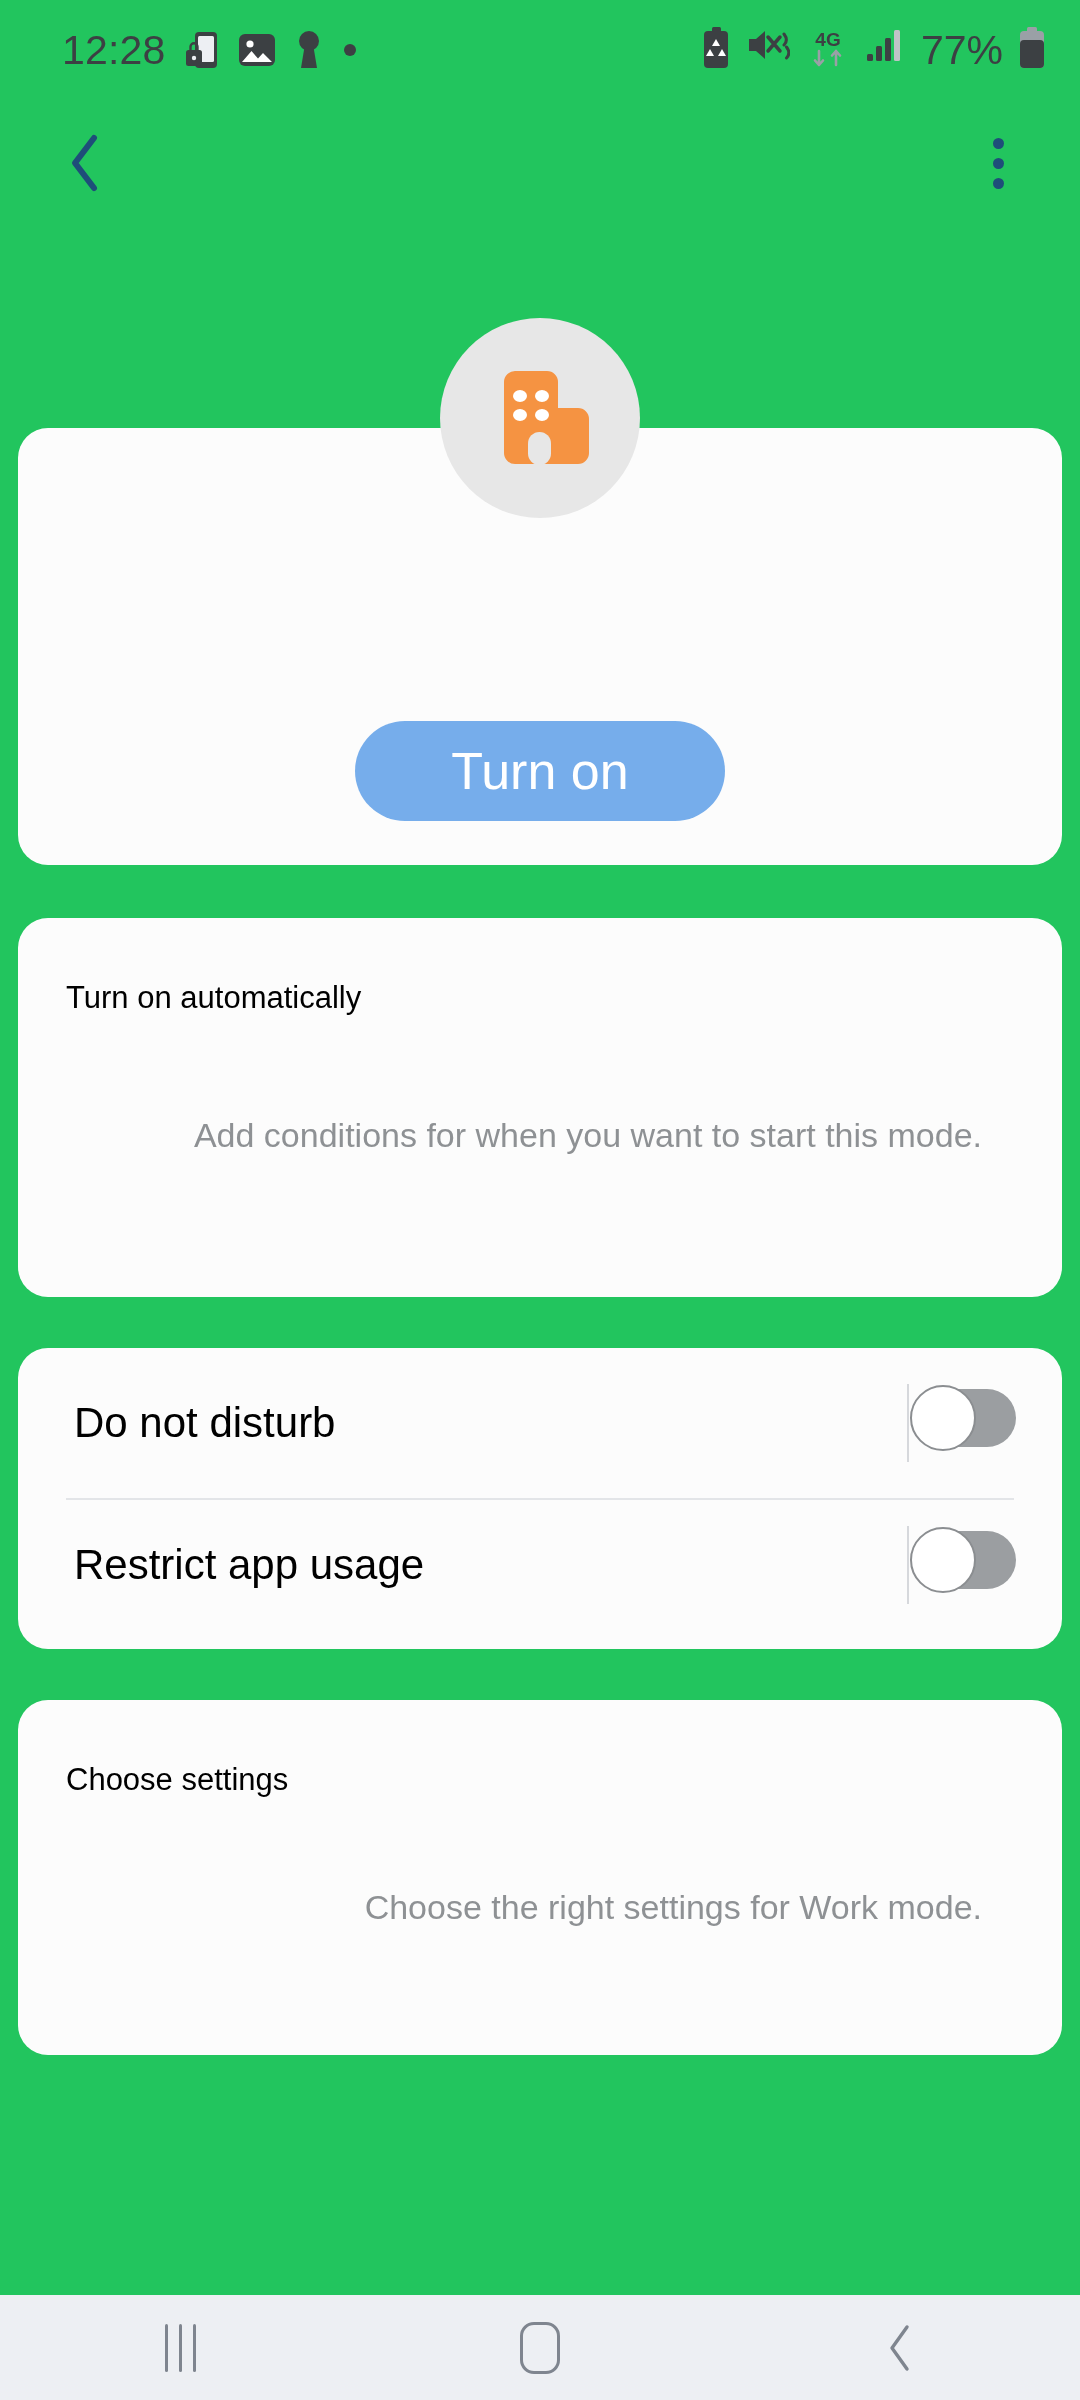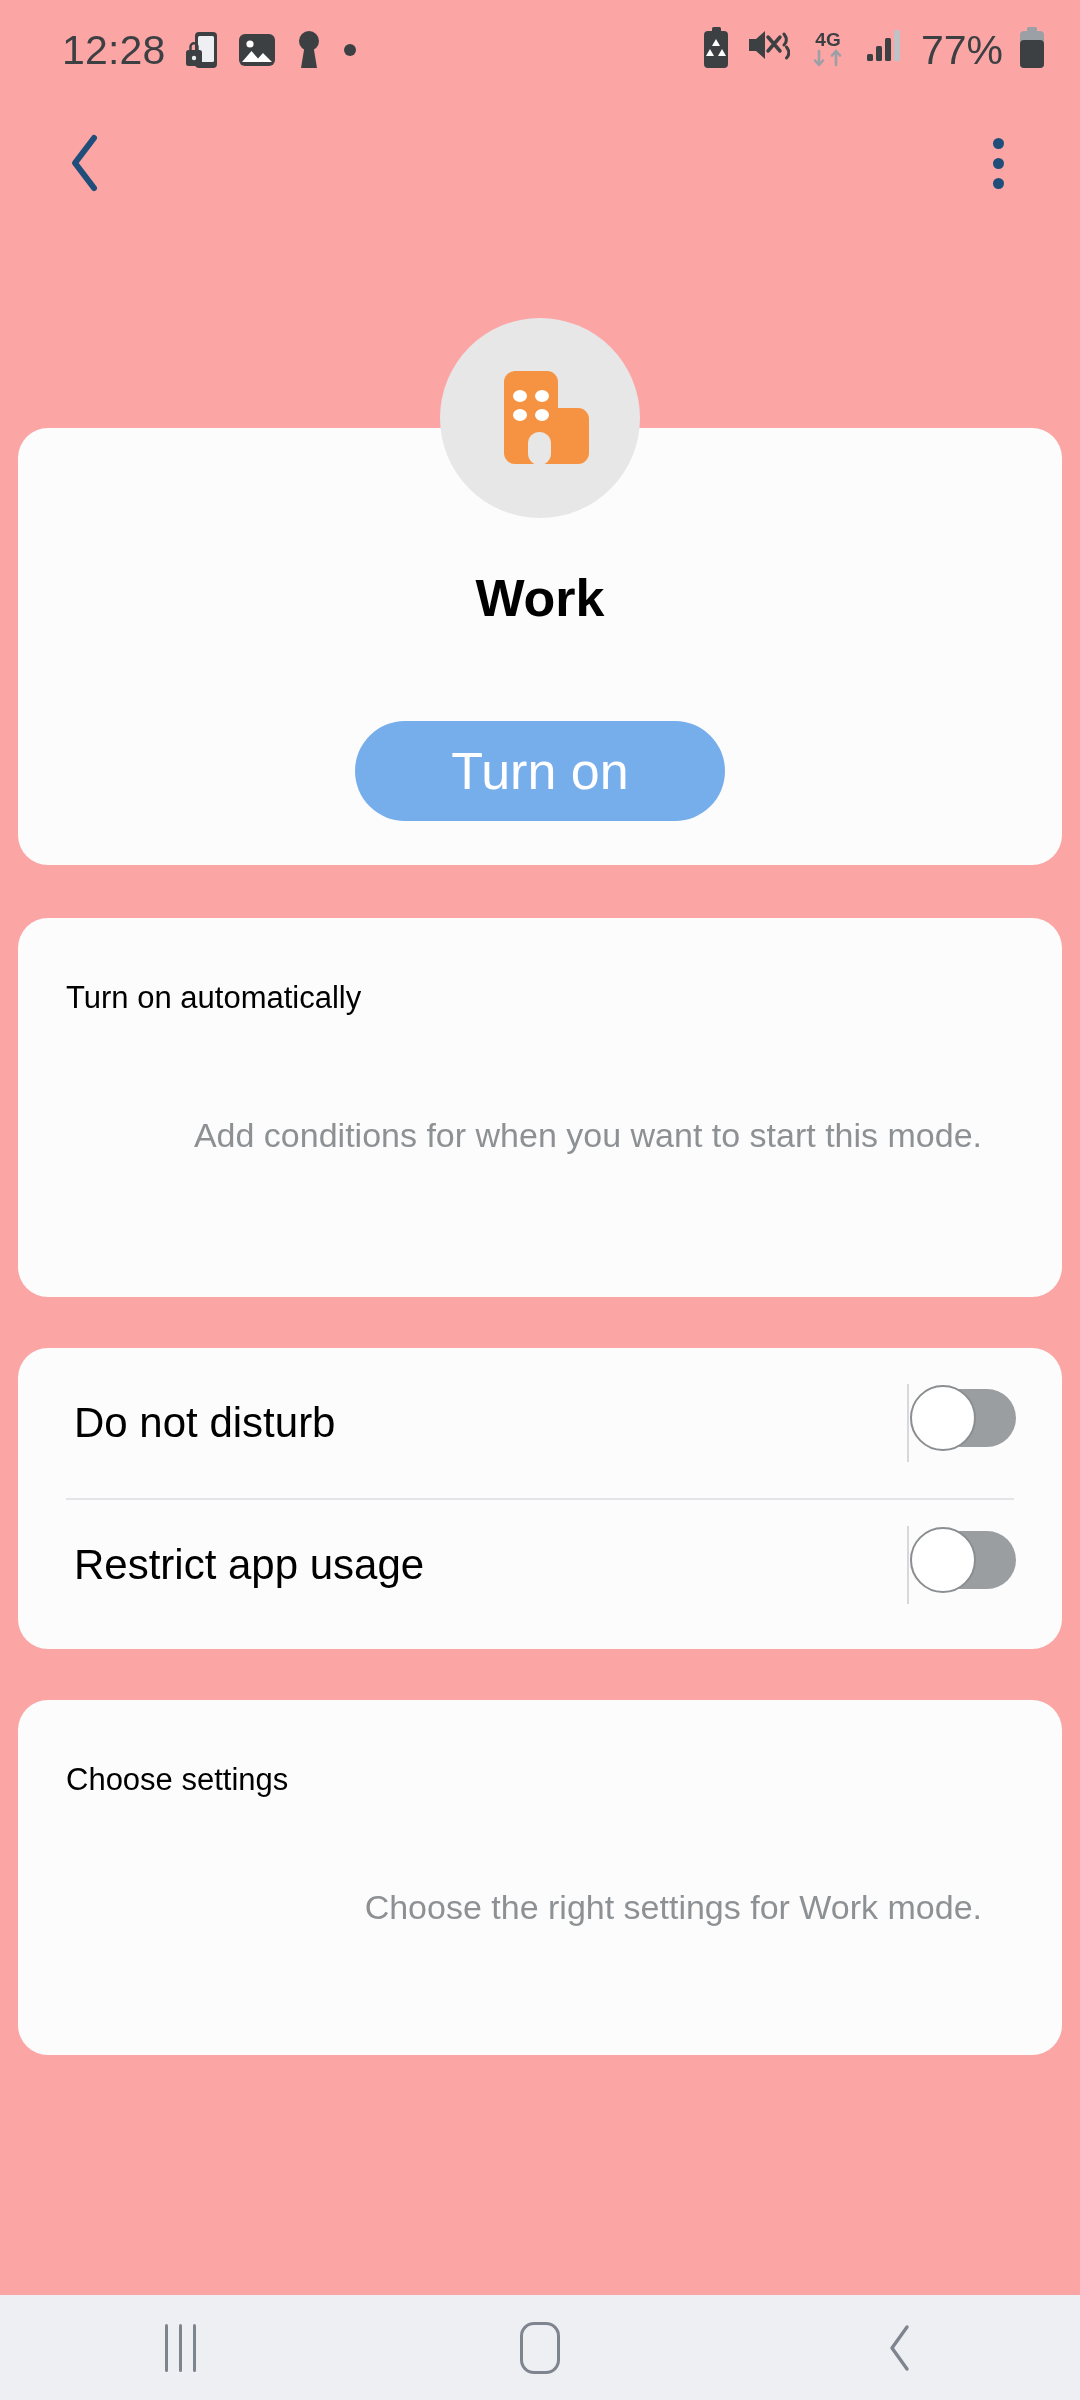--- a/index.html
+++ b/index.html
@@ -5,21 +5,21 @@
   * { margin:0; padding:0; box-sizing:border-box; }
   html, body {
     width:1080px; height:2400px;
     background:#edeff3;
     font-family:"Liberation Sans", sans-serif;
     overflow:hidden;
   }
   .screen {
     position:relative;
     width:1080px; height:2400px;
-    background:#fca5a5;
+    background:#22c55e;
   }
 
   
   .statusbar {
     position:absolute; top:0; left:0; right:0; height:100px;
     display:flex; align-items:center; justify-content:space-between;
     padding:0 34px 0 62px;
   }
   .sb-left { display:flex; align-items:center; gap:19px; }
   .sb-clock {
@@ -253,21 +253,20 @@
       <svg width="104" height="96" viewBox="0 0 104 96">
         <path d="M16 12a11 11 0 0111-11h32a11 11 0 0111 11v26h20a11 11 0 0111 11v34a11 11 0 01-11 11H27a11 11 0 01-11-11z" fill="#f59342"></path>
         <rect x="40" y="62" width="23" height="33" rx="11.5" fill="#e7e7e7"></rect>
         <ellipse cx="32" cy="26" rx="7" ry="6" fill="#ffffff"></ellipse>
         <ellipse cx="54" cy="26" rx="7" ry="6" fill="#ffffff"></ellipse>
         <ellipse cx="32" cy="45" rx="7" ry="6" fill="#ffffff"></ellipse>
         <ellipse cx="54" cy="45" rx="7" ry="6" fill="#ffffff"></ellipse>
       </svg>
     </div>
 
-    <div class="mode-title">Work</div>
 
     <button class="turn-on-btn">Turn on</button>
   </div>
 
   <div class="card" id="card-auto">
     <div class="card-head">Turn on automatically</div>
     <div class="card-sub">Add conditions for when you want to start this mode.</div>
   </div>
 
   <div class="card" id="card-toggles">

